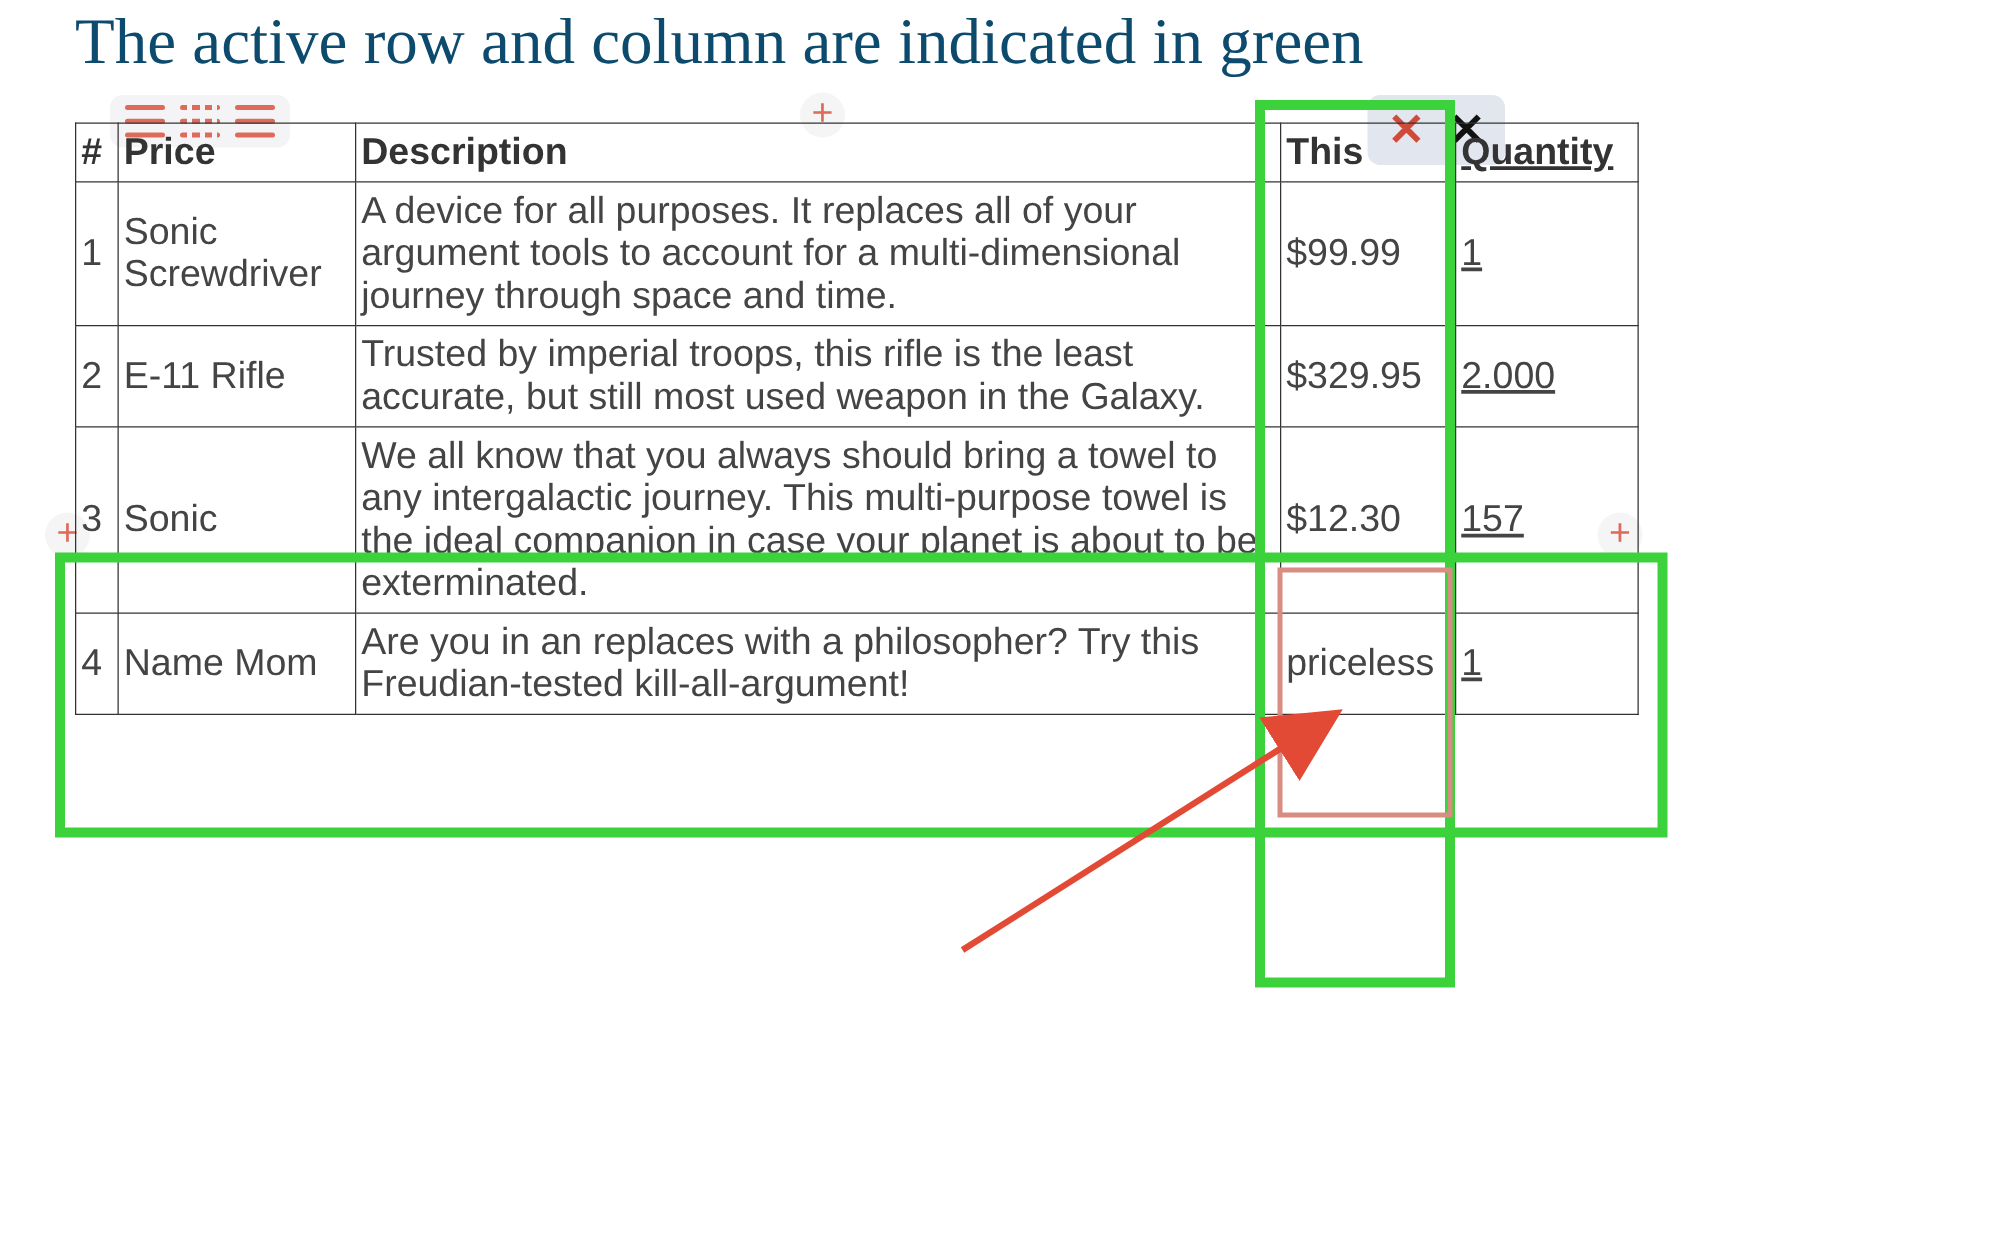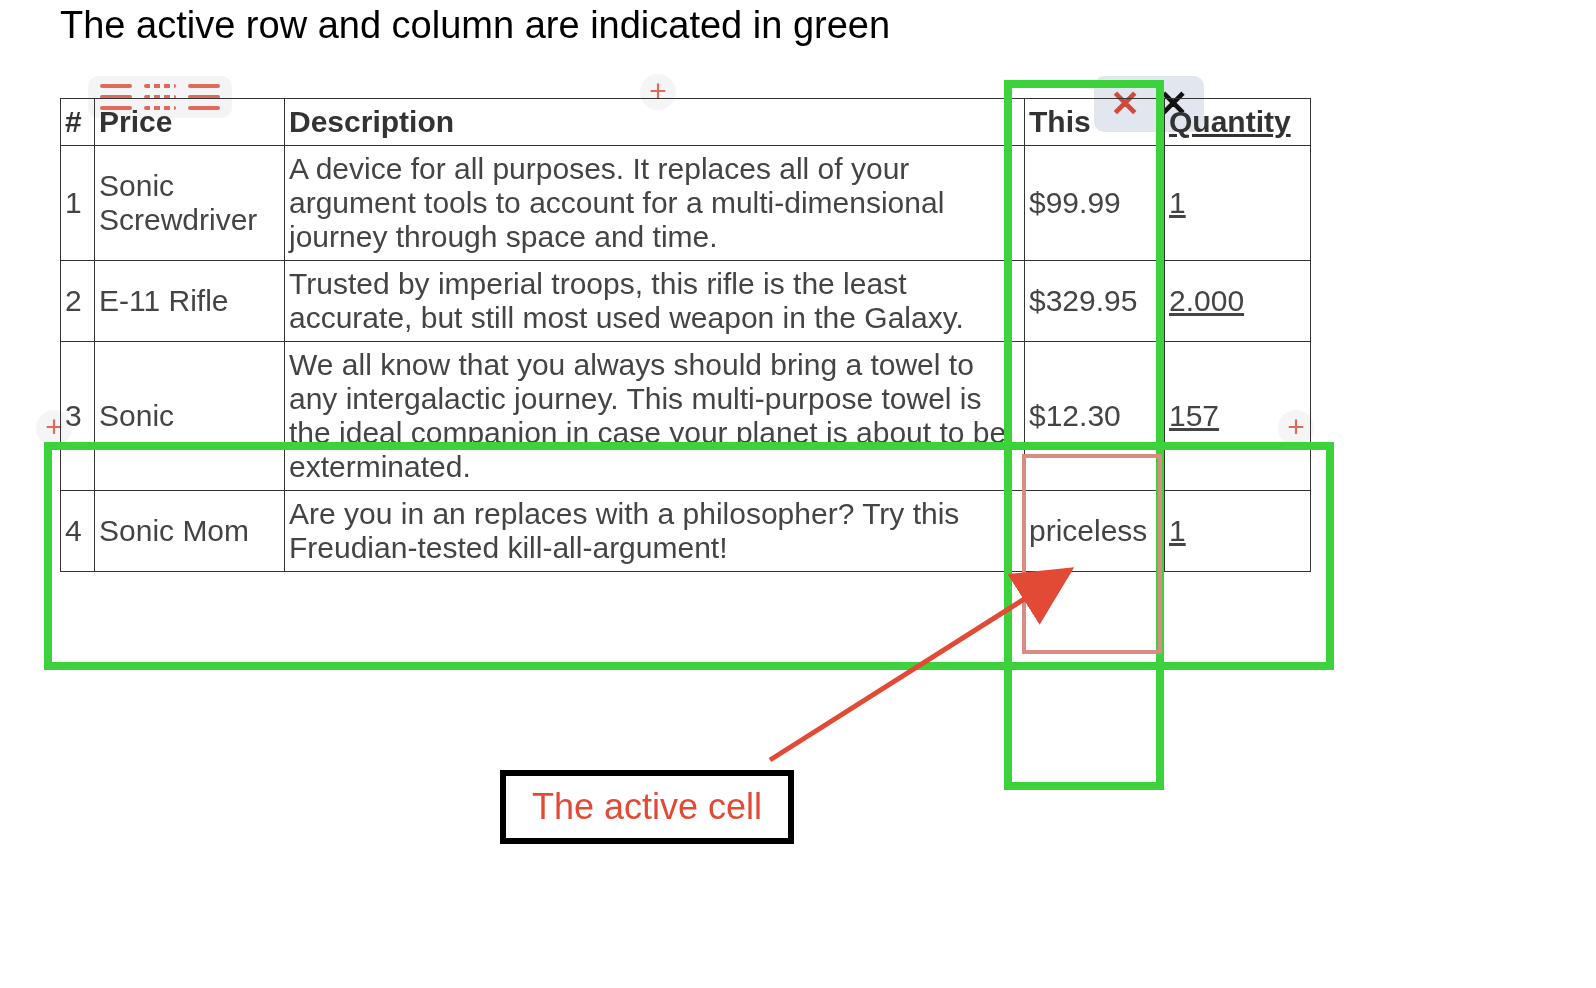--- a/index.html
+++ b/index.html
@@ -17,23 +17,24 @@
     position: relative;
     width: 1596px;
     height: 988px;
   }
 
   
   .title {
     position: absolute;
     left: 60px;
     top: 4px;
-    font-size: 38px;
-    color: #000000;
+    font-size: 52px;
+    color: #0c4a6e;
     font-weight: 400;
+    font-family: Liberation Serif, serif;
   }
 
   
   table.data {
     position: absolute;
     left: 60px;
     top: 98px;
     border-collapse: collapse;
     font-size: 30px;
     color: #444;
@@ -210,21 +211,21 @@
     </tr>
     <tr>
       <td class="col-num">3</td>
       <td class="col-name">Sonic</td>
       <td class="col-desc">We all know that you always should bring a towel to any intergalactic journey. This multi-purpose towel is the ideal companion in case your planet is about to be exterminated.</td>
       <td class="col-price">$12.30</td>
       <td class="col-qty">157</td>
     </tr>
     <tr>
       <td class="col-num">4</td>
-      <td class="col-name">Sonic Mom</td>
+      <td class="col-name">Name Mom</td>
       <td class="col-desc">Are you in an replaces with a philosopher? Try this Freudian-tested kill-all-argument!</td>
       <td class="col-price">priceless</td>
       <td class="col-qty">1</td>
     </tr>
   </tbody>
 </table>
 
 <div class="green-col" style="left:1004px; top:80px; width:160px; height:710px;"></div>
 
 <div class="green-row" style="left:44px; top:442px; width:1290px; height:228px;"></div>
@@ -233,15 +234,14 @@
 
 <svg class="arrow" width="420" height="260" style="left:730px; top:530px;">
   <defs>
     <marker id="ah" markerWidth="14" markerHeight="14" refX="11" refY="6" orient="auto">
       <path d="M0,0 L12,6 L0,12 Z" fill="#e24a35"></path>
     </marker>
   </defs>
   <line x1="40" y1="230" x2="340" y2="40" stroke="#e24a35" stroke-width="5" marker-end="url(#ah)"></line>
 </svg>
 
-<div class="cell-label-box" style="left:500px; top:770px;">The active cell</div>
 
 </div>
 
 </body></html>

